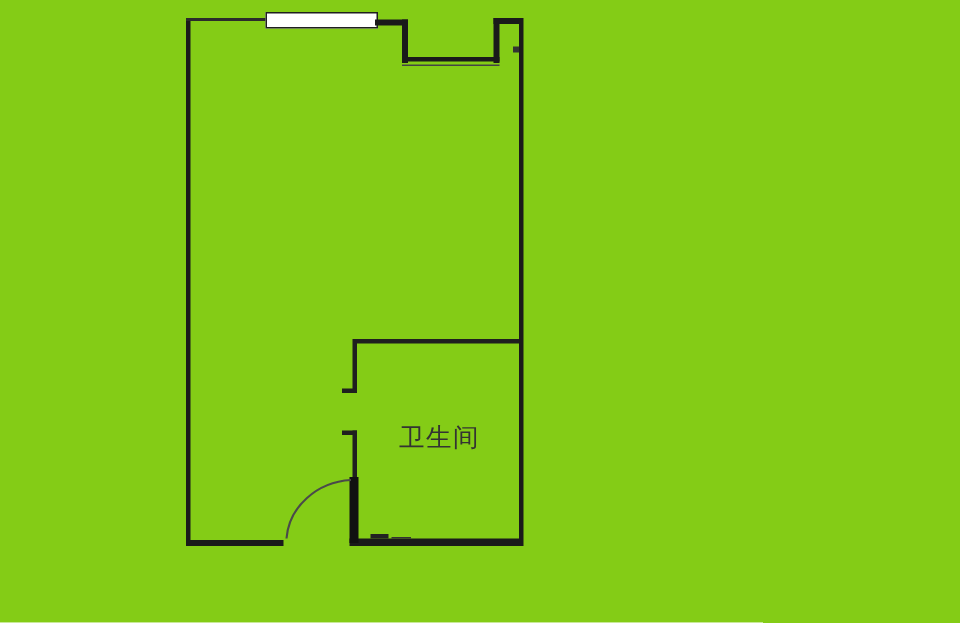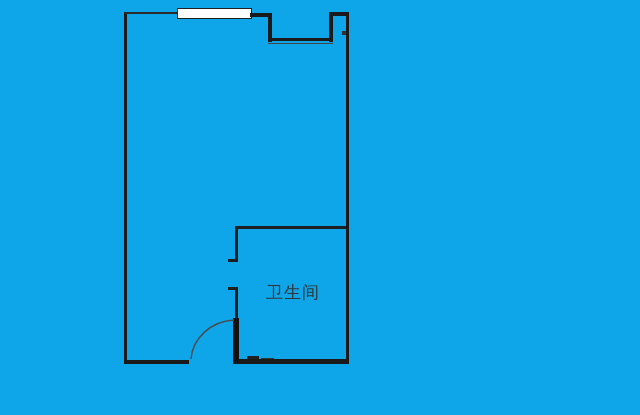--- a/index.html
+++ b/index.html
@@ -1,19 +1,19 @@
 <!DOCTYPE html>
 <html><head>
 <meta charset="utf-8">
 <style>
   html,body{margin:0;padding:0;background:#fff;}
   #plan{
     position:relative;
     width:640px;height:415px;
-    background:#0ea5e9;
+    background:#84cc16;
     overflow:hidden;
     font-family:"DejaVu Sans","Liberation Sans",sans-serif;
   }
   .w{position:absolute;background:#1a1a1a;}
   
   .wall-left{left:124px;top:12px;width:3px;height:352px;}
   .wall-top-a{left:124px;top:12px;width:56px;height:2px;background:#2b2b2b;}
   .window-sym{
     position:absolute;left:177px;top:8px;width:75px;height:11px;
     border:1.5px solid #1f1f1f;background:#ffffff;box-sizing:border-box;

